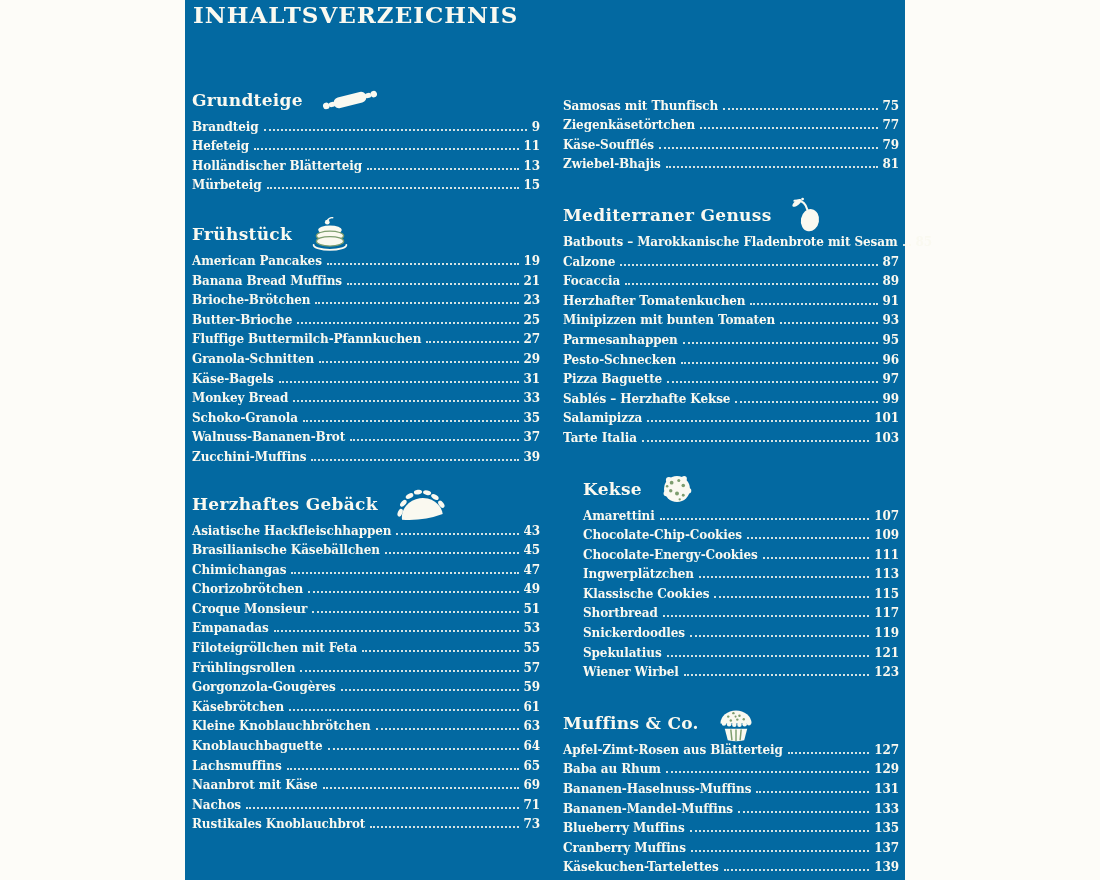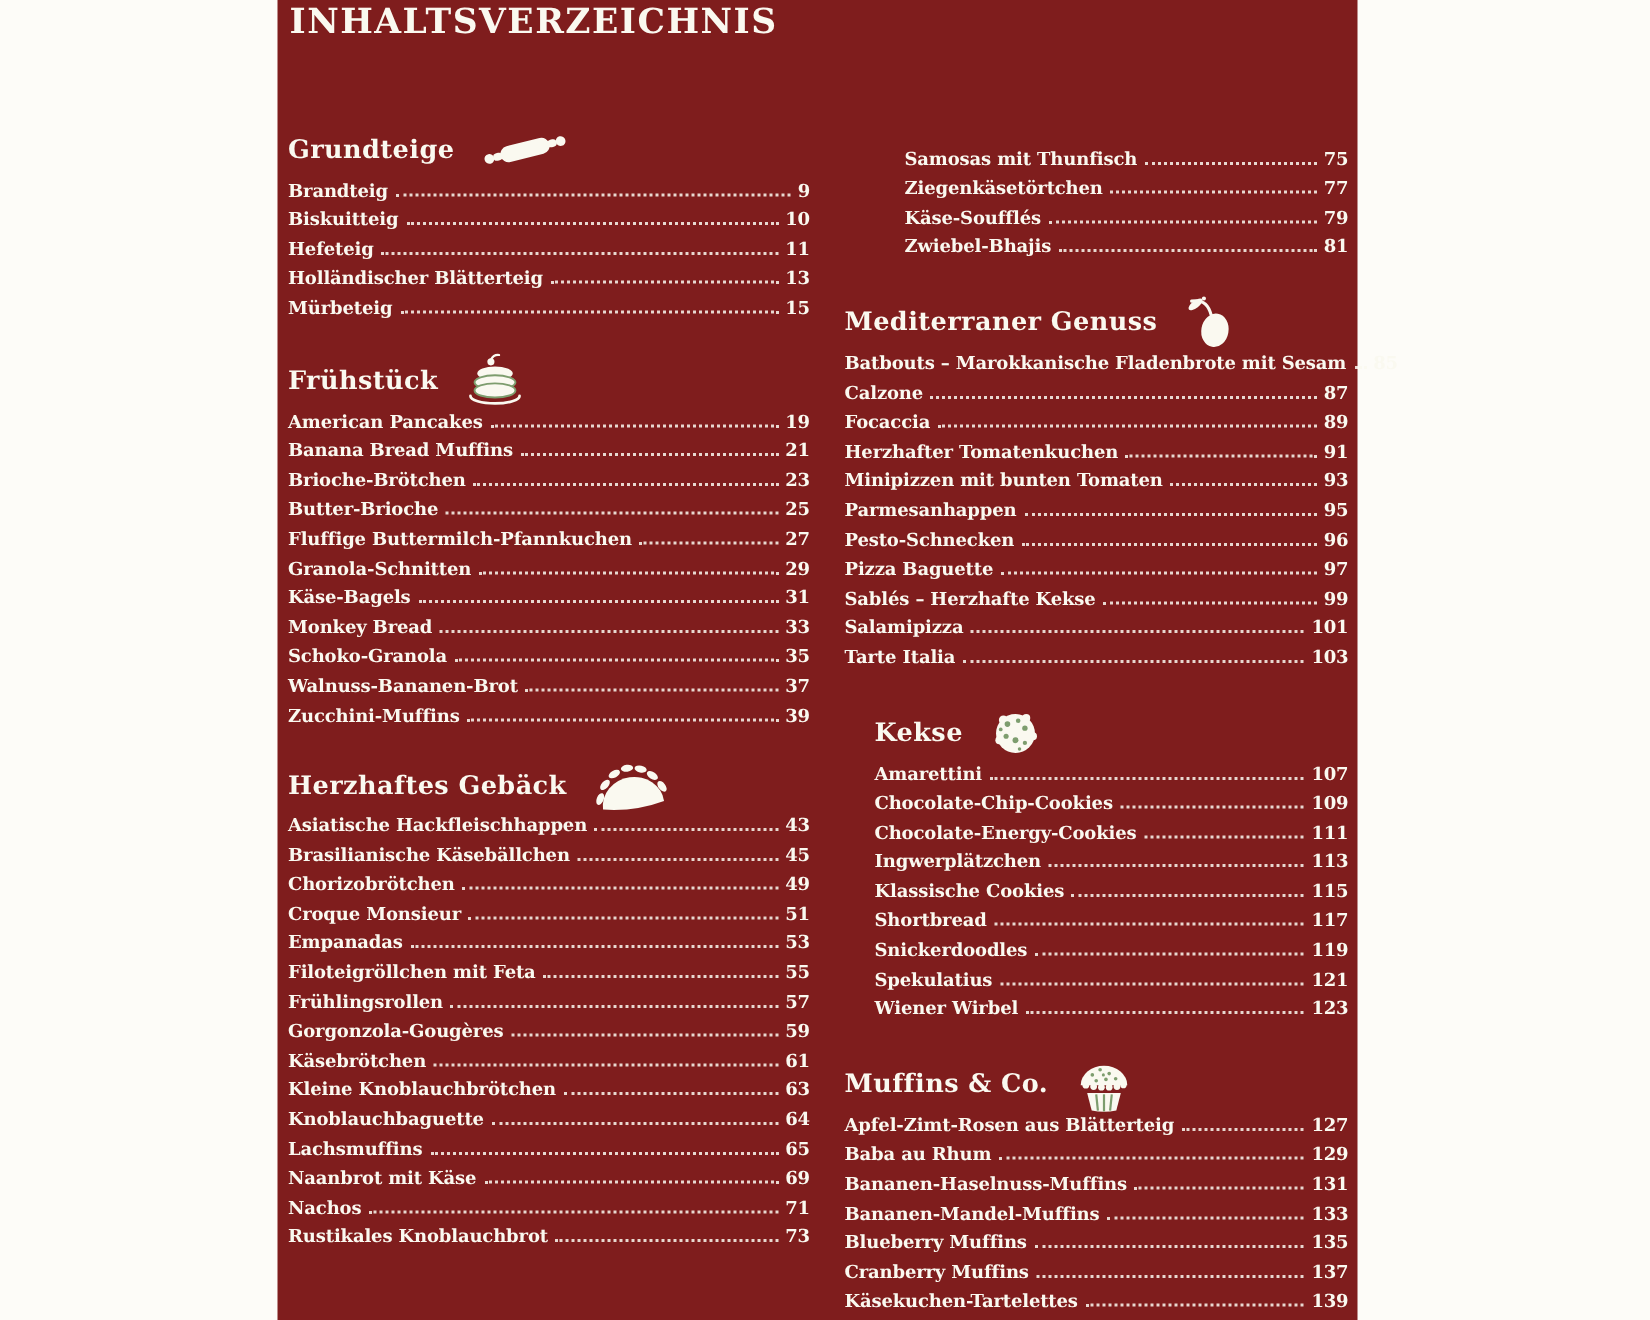--- a/index.html
+++ b/index.html
@@ -6,37 +6,37 @@
   .page{
     position:relative;
     width:1100px;height:880px;
     background:#FDFCF8;
     overflow:hidden;
     font-family:"DejaVu Serif","Liberation Serif",serif;
   }
   .sheet{
     position:absolute;left:185px;top:0;
     width:720px;height:880px;
-    background:#7f1d1d;
+    background:#0369a1;
     color:#FAF9F0;
   }
   .page-title{
     position:absolute;left:8px;top:1px;margin:0;
     font-size:23px;font-weight:bold;letter-spacing:1px;
     color:#FAF9F0;white-space:nowrap;
   }
   .col{position:absolute;top:0;}
   .col-left{left:7px;width:348px;}
   .col-right{left:378px;width:336px;}
 
   section{display:block;}
   #sec-grundteige{margin-top:86px;}
   #sec-fruehstueck{margin-top:26px;}
   #sec-herzhaftes-gebaeck{margin-top:24px;}
-  #sec-herzhaftes-gebaeck-fortsetzung{margin-top:95px;margin-left:40px;}
+  #sec-herzhaftes-gebaeck-fortsetzung{margin-top:95px;}
   #sec-mediterraner-genuss{margin-top:28px;text-align:center;}
   #sec-kekse{margin-top:28px;margin-left:20px;}
   #sec-muffins-co{margin-top:28px;}
 
   .sec-head{
     display:flex;align-items:center;gap:18px;
     height:28px;margin-bottom:2px;overflow:visible;
   }
   .sec-head h2{
     margin:0;font-size:17px;font-weight:bold;letter-spacing:.3px;white-space:nowrap;
@@ -77,25 +77,20 @@
                 </g>
               </svg>
             </span>
           </div>
           <div class="toc-row">
             <span class="lbl">Brandteig</span>
             <span class="leader"></span>
             <span class="pg">9</span>
           </div>
           <div class="toc-row">
-            <span class="lbl">Biskuitteig</span>
-            <span class="leader"></span>
-            <span class="pg">10</span>
-          </div>
-          <div class="toc-row">
             <span class="lbl">Hefeteig</span>
             <span class="leader"></span>
             <span class="pg">11</span>
           </div>
           <div class="toc-row">
             <span class="lbl">Holländischer Blätterteig</span>
             <span class="leader"></span>
             <span class="pg">13</span>
           </div>
           <div class="toc-row">
@@ -197,20 +192,25 @@
           </div>
           <div class="toc-row">
             <span class="lbl">Asiatische Hackfleischhappen</span>
             <span class="leader"></span>
             <span class="pg">43</span>
           </div>
           <div class="toc-row">
             <span class="lbl">Brasilianische Käsebällchen</span>
             <span class="leader"></span>
             <span class="pg">45</span>
+          </div>
+          <div class="toc-row">
+            <span class="lbl">Chimichangas</span>
+            <span class="leader"></span>
+            <span class="pg">47</span>
           </div>
           <div class="toc-row">
             <span class="lbl">Chorizobrötchen</span>
             <span class="leader"></span>
             <span class="pg">49</span>
           </div>
           <div class="toc-row">
             <span class="lbl">Croque Monsieur</span>
             <span class="leader"></span>
             <span class="pg">51</span>

